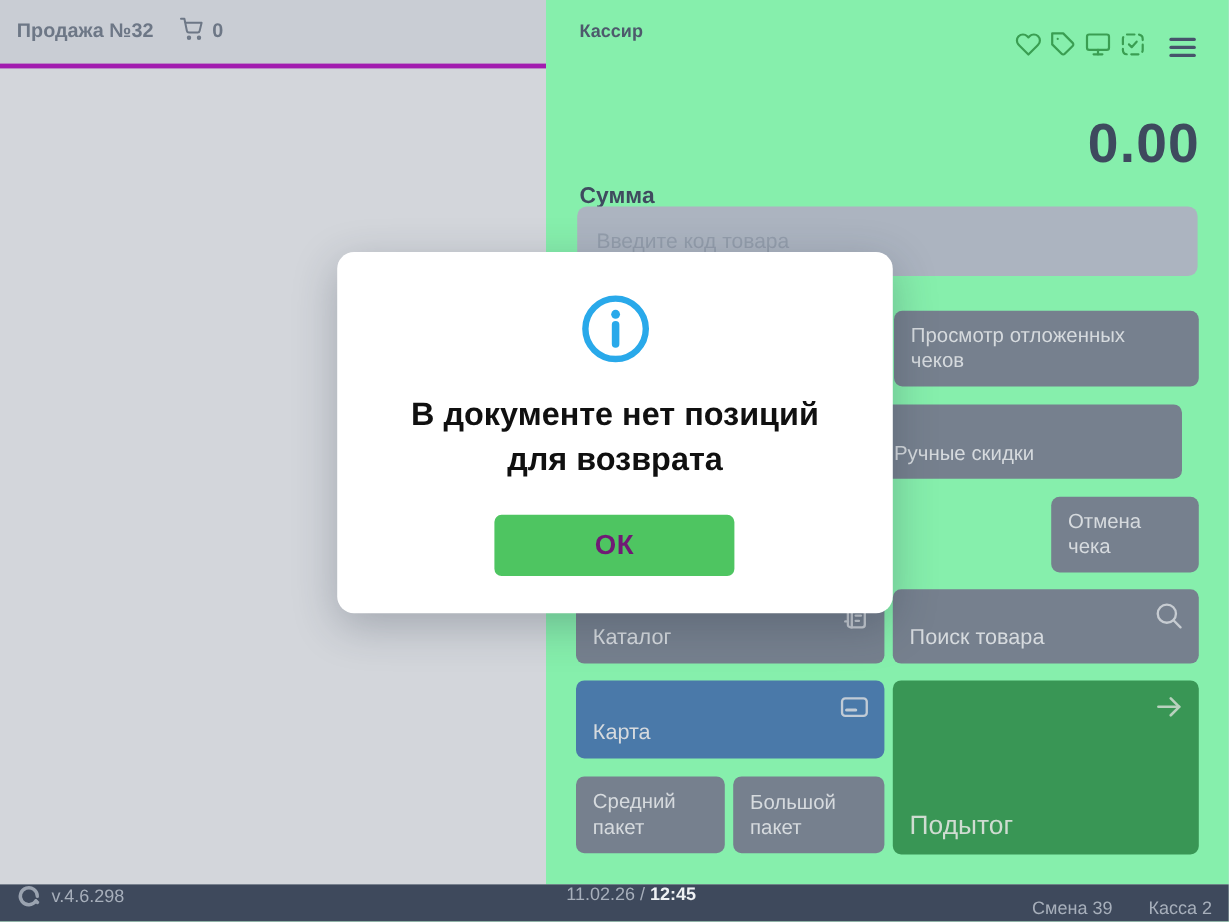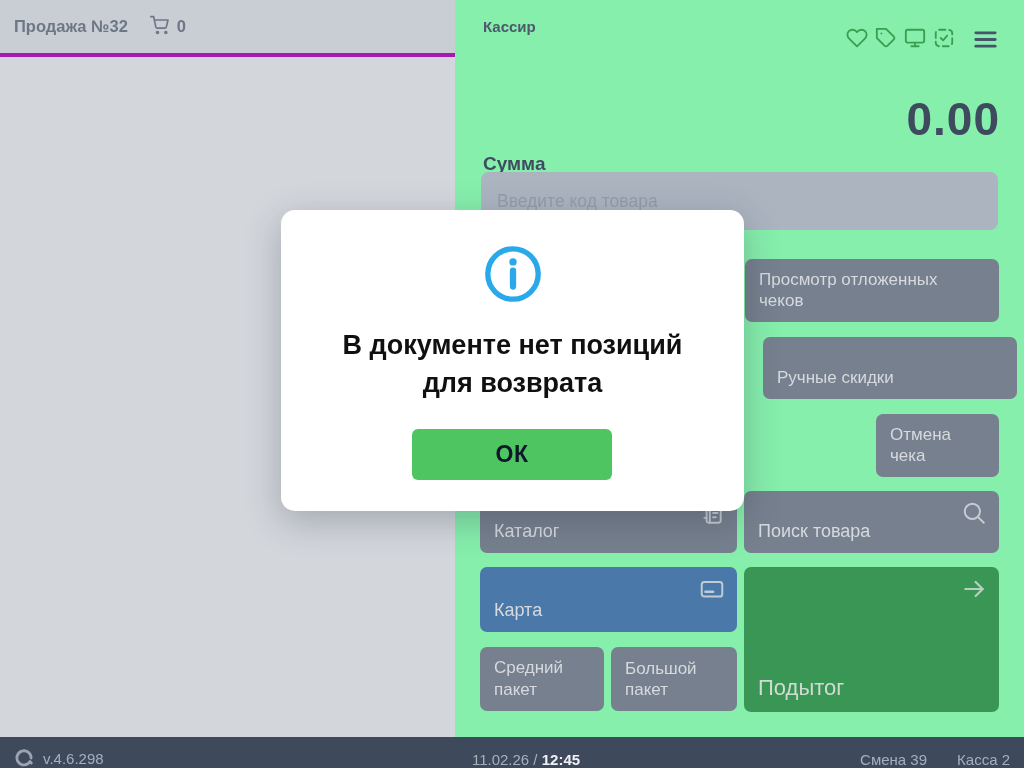--- a/index.html
+++ b/index.html
@@ -60,21 +60,21 @@
   
   .btn {
     position:absolute; background:#76808e; border-radius:7px;
     color:#d6dade; font-size:17px; cursor:pointer;
     display:flex; align-items:flex-end;
     padding:10px 14px 11px 14px; line-height:1.25;
   }
   .btn .corner-icon { position:absolute; top:9px; right:12px; opacity:.85; }
   .btn .corner-icon svg { width:26px; height:26px; }
   .btn-postponed { left:290px; top:259px; width:254px; height:63px; }
-  .btn-discounts { left:308px; top:337px; width:254px; height:62px; }
+  .btn-discounts { left:276px; top:337px; width:254px; height:62px; }
   .btn-refund    { left:290px; top:414px; width:122px; height:63px; }
   .btn-cancel    { left:421px; top:414px; width:123px; height:63px; }
   .btn-catalog   { left:25px;  top:491px; width:257px; height:62px; font-size:18px; }
   .btn-search    { left:289px; top:491px; width:255px; height:62px; font-size:18px; }
   .btn-card      { left:25px;  top:567px; width:257px; height:65px; background:#4a79a9; font-size:18px; }
   .btn-subtotal  { left:289px; top:567px; width:255px; height:145px; background:#399655;
                    font-size:22px; color:#cfdcd1; }
   .btn-medium    { left:25px;  top:647px; width:124px; height:64px; align-items:center; }
   .btn-large     { left:156px; top:647px; width:126px; height:64px; align-items:flex-end; }
   
@@ -84,29 +84,29 @@
     box-shadow:0 10px 36px rgba(35,45,65,.28);
   }
   .modal-icon { position:absolute; left:0; right:0; top:33px; display:flex; justify-content:center; color:#29a9ea; }
   .modal-message {
     position:absolute; left:0; right:0; top:116px; margin:0 auto; max-width:372px;
     text-align:center; font-size:27px; font-weight:bold; color:#101010; line-height:38px;
   }
   .modal-ok {
     position:absolute; left:131px; top:219px; width:200px; height:51px;
     background:#4ec561; border:none; border-radius:6px; cursor:pointer;
-    color:#0f172a; font-size:23px; font-weight:bold; letter-spacing:.5px;
+    color:#701a75; font-size:23px; font-weight:bold; letter-spacing:.5px;
     font-family:"Liberation Sans","DejaVu Sans",sans-serif;
     display:flex; align-items:center; justify-content:center;
   }
   
   .footer {
     position:absolute; left:0; top:737px; width:1024px; height:31px;
     background:#3e495c; color:#a7afbb; font-size:15px;
-    display:flex; align-items:flex-end;
+    display:flex; align-items:flex-start;
   }
   .footer-left { display:flex; align-items:center; margin-left:14px; gap:9px; }
   .footer-logo { color:#9aa3b0; display:flex; }
   .footer-center { position:absolute; left:0; right:0; text-align:center;padding-left:28px; }
   .footer-time { color:#eef1f4; font-weight:bold; }
   .footer-right { position:absolute; right:14px; display:flex; gap:30px;margin-top:12px; }
 </style>
 </head>
 <body>
 

